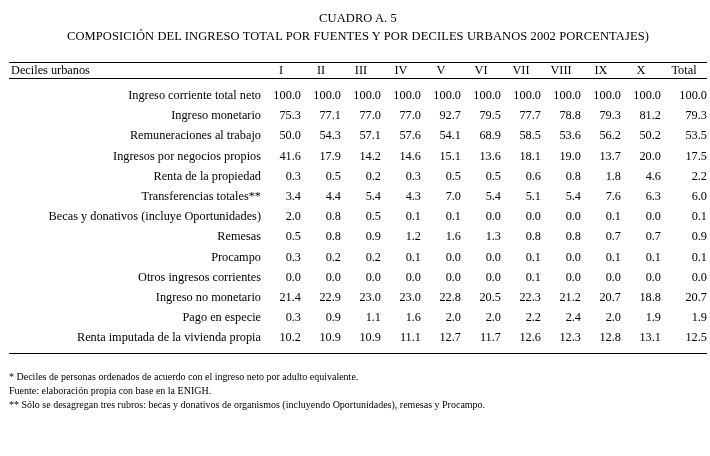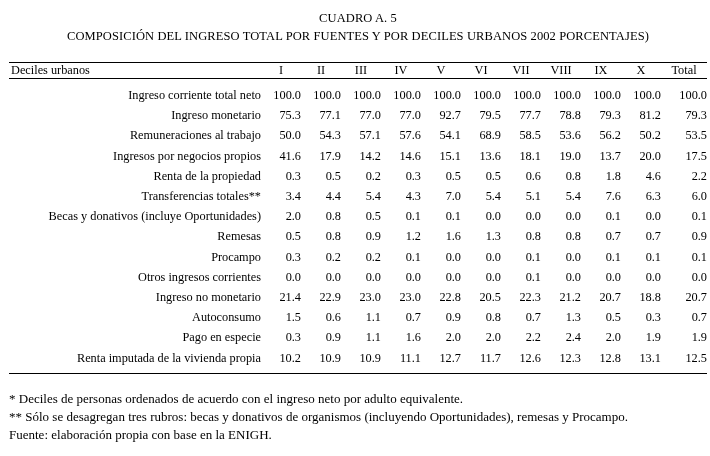--- a/index.html
+++ b/index.html
@@ -79,21 +79,21 @@
     font-size: 12.3px;
   }
   tr.data td.label {
     text-align: right;
     padding-left: 2px;
     white-space: nowrap;
   }
   .footnotes {
     width: 698px;
     margin: 5px auto 0 auto;
-    font-size: 13px;
+    font-size: 10px;
     line-height: 1.38;
   }
   .footnotes div { margin: 0; padding: 0; }
 </style>
 </head>
 <body>
 
 <div class="page">
 
   <div class="title-block">
@@ -288,34 +288,20 @@
           <td>23.0</td>
           <td>22.8</td>
           <td>20.5</td>
           <td>22.3</td>
           <td>21.2</td>
           <td>20.7</td>
           <td>18.8</td>
           <td>20.7</td>
         </tr>
         <tr class="data">
-          <td class="label">Autoconsumo</td>
-          <td>1.5</td>
-          <td>0.6</td>
-          <td>1.1</td>
-          <td>0.7</td>
-          <td>0.9</td>
-          <td>0.8</td>
-          <td>0.7</td>
-          <td>1.3</td>
-          <td>0.5</td>
-          <td>0.3</td>
-          <td>0.7</td>
-        </tr>
-        <tr class="data">
           <td class="label">Pago en especie</td>
           <td>0.3</td>
           <td>0.9</td>
           <td>1.1</td>
           <td>1.6</td>
           <td>2.0</td>
           <td>2.0</td>
           <td>2.2</td>
           <td>2.4</td>
           <td>2.0</td>
@@ -340,17 +326,17 @@
           <td colspan="12"></td>
         </tr>
         <tr class="rule-bottom">
           <td colspan="12"></td>
         </tr>
       </tbody>
   </table>
 
   <div class="footnotes">
     <div>* Deciles de personas ordenados de acuerdo con el ingreso neto por adulto equivalente.</div>
+    <div>Fuente: elaboración propia con base en la ENIGH.</div>
     <div>** Sólo se desagregan tres rubros: becas y donativos de organismos (incluyendo Oportunidades), remesas y Procampo.</div>
-    <div>Fuente: elaboración propia con base en la ENIGH.</div>
   </div>
 
 </div>
 
 </body></html>

